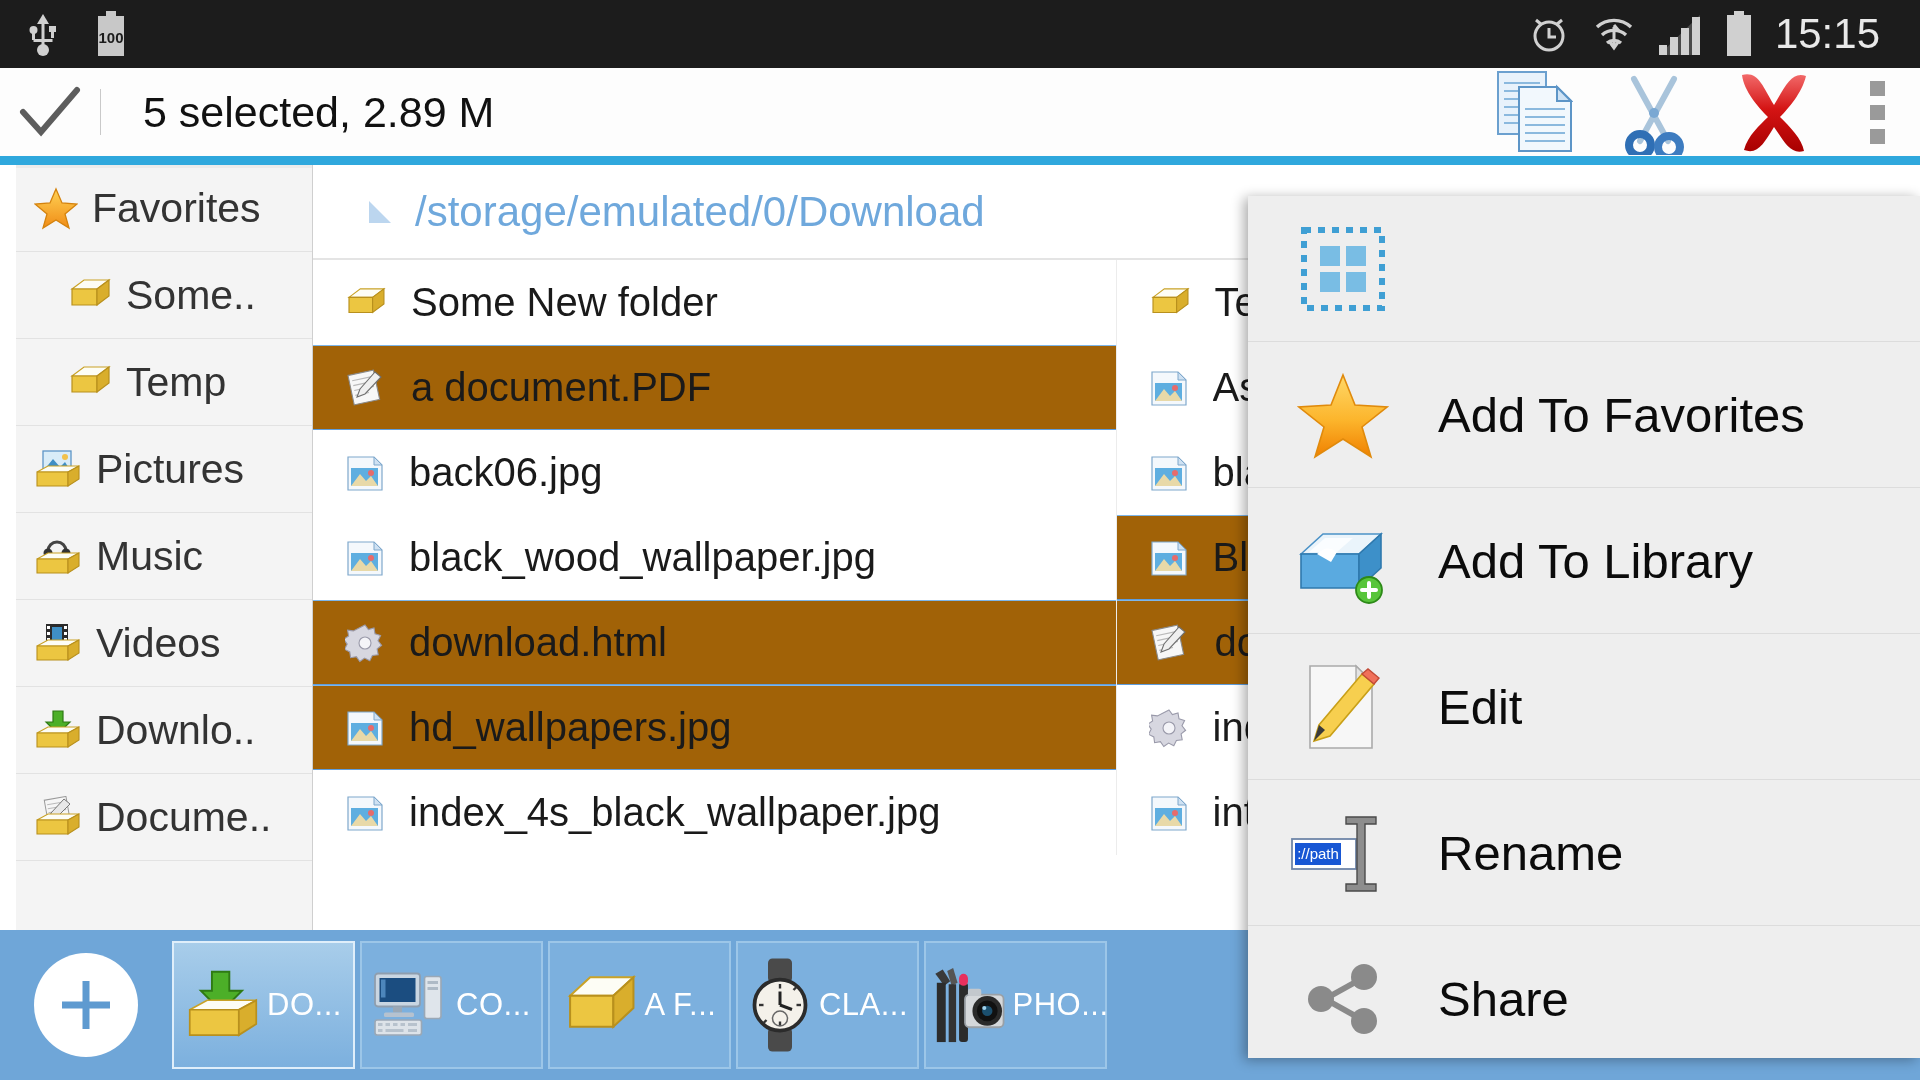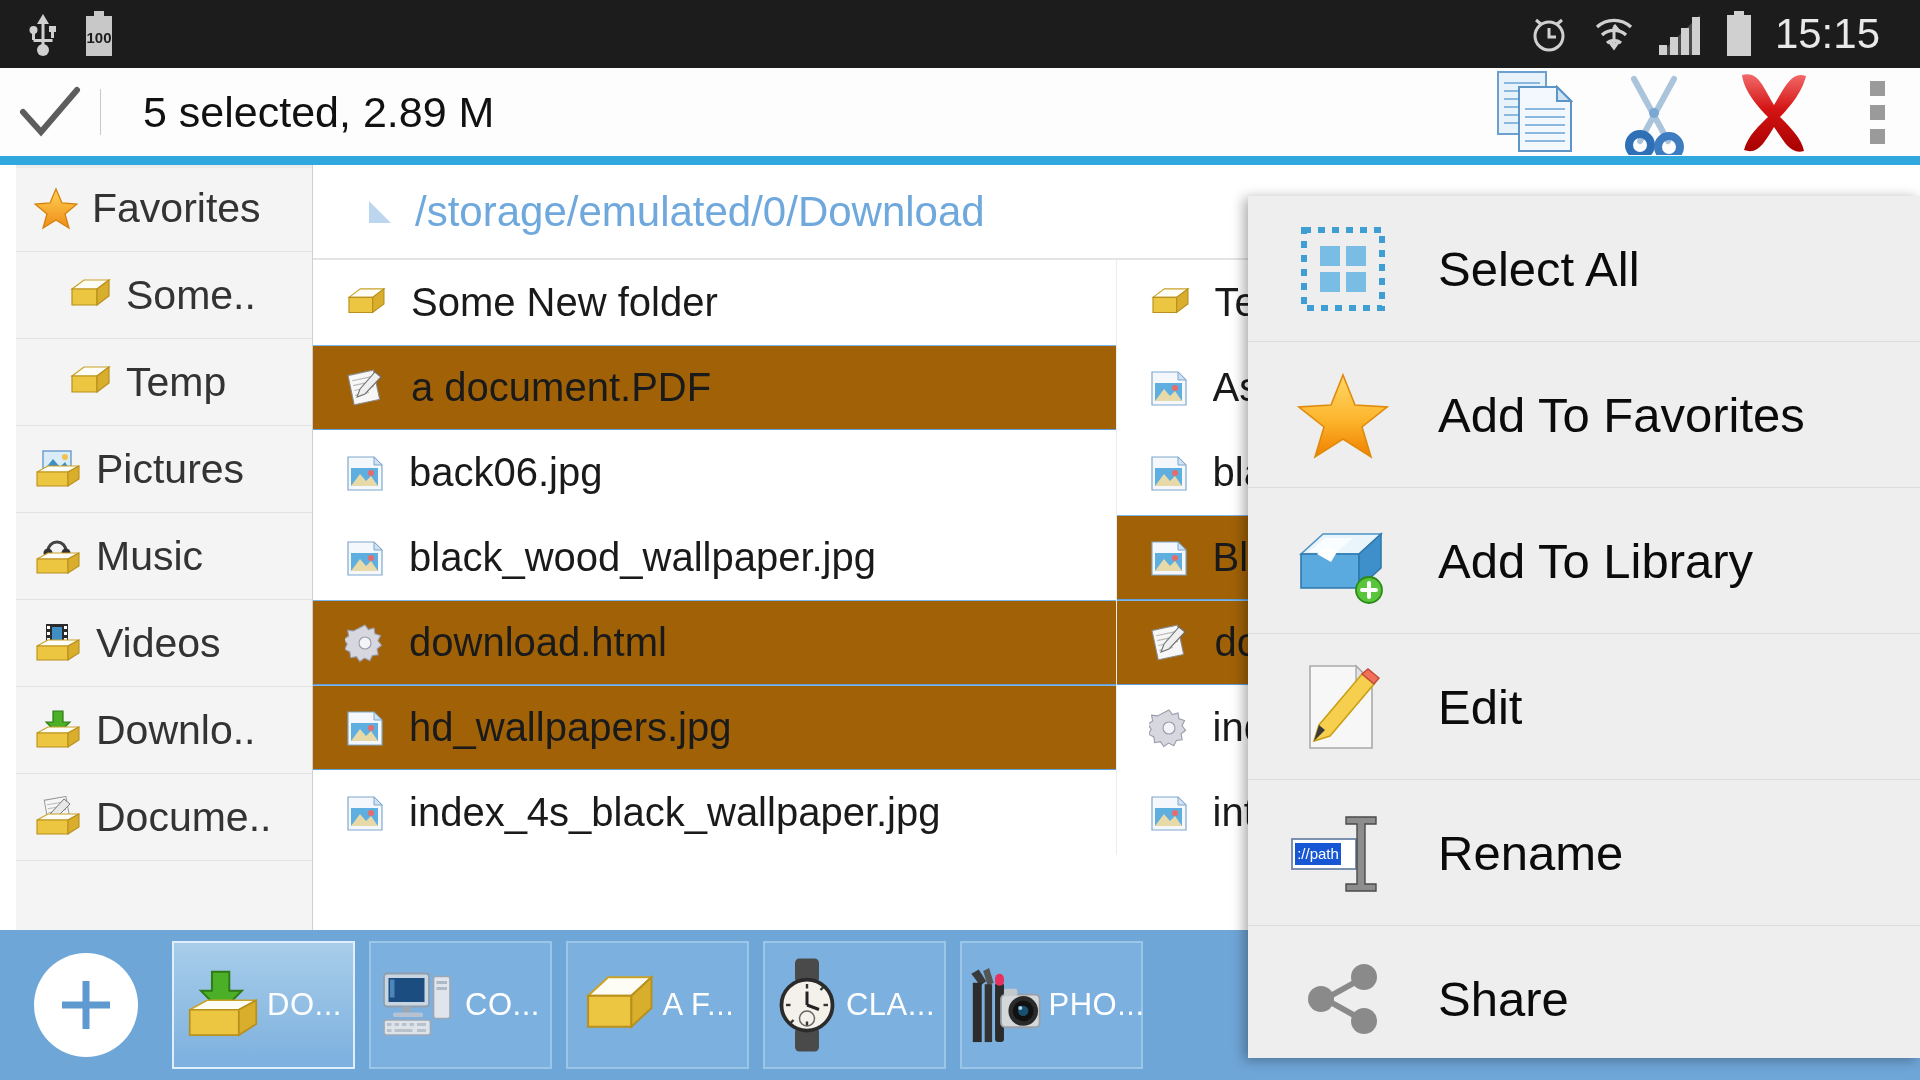--- a/index.html
+++ b/index.html
@@ -2,21 +2,21 @@
 <html><head>
 <meta charset="utf-8">
 <style>
   * { box-sizing: border-box; margin:0; padding:0; }
   html,body{ width:1920px; height:1080px; overflow:hidden; background:#fff;
     font-family:"Liberation Sans", sans-serif; }
 
   
   #statusbar{ position:absolute; left:0; top:0; width:1920px; height:68px;
     background:#1c1c1c; color:#d6d6d6; display:flex; align-items:center; }
-  #sb-left{ display:flex; align-items:center; gap:22px; padding-left:26px; }
+  #sb-left{ display:flex; align-items:center; gap:34px; padding-left:26px; }
   #sb-right{ margin-left:auto; display:flex; align-items:center; gap:20px; padding-right:40px; }
   .sb-clock{ font-size:42px; color:#e9e9e9; letter-spacing:0px; font-weight:400; }
 
   
   #actionbar{ position:absolute; left:0; top:68px; width:1920px; height:88px;
     background:#fdfdfd; display:flex; align-items:center; }
   #ab-check{ width:100px; display:flex; justify-content:center; align-items:center; }
   #ab-divider{ width:1px; height:46px; background:#c9c9c9; }
   #ab-title{ font-size:43px; color:#111; padding-left:42px; white-space:nowrap; }
   #ab-actions{ margin-left:auto; display:flex; align-items:center; }
@@ -57,21 +57,21 @@
   
   #vscroll{ position:absolute; right:6px; top:295px; width:11px; height:485px;
     background:#5a8fd0; border-radius:2px; opacity:.92; }
 
   
   #tabbar{ position:absolute; left:0; top:930px; width:1920px; height:150px;
     background:#6fa6d8; display:flex; align-items:center; }
   #addbtn{ width:172px; display:flex; align-items:center; justify-content:center; }
   #addcircle{ width:104px; height:104px; border-radius:52px; background:#fff;
     display:flex; align-items:center; justify-content:center; }
-  .tab{ width:183px; height:128px; margin-right:14px; background:#7cb0de;
+  .tab{ width:183px; height:128px; margin-right:5px; background:#7cb0de;
     border:2px solid #9cc6e8; display:flex; align-items:center; justify-content:center; }
   .tab.active{ background:linear-gradient(#a8cdea,#7cb0de); border-color:#dfeefa; }
   .tab-label{ font-size:31px; color:#fff; margin-left:6px; letter-spacing:.5px; }
 
   
   #menu{ position:absolute; left:1248px; top:196px; width:672px; height:862px;
     background:#eeeeee; box-shadow:-4px 2px 12px rgba(0,0,0,.33); overflow:hidden; }
   .menu-item{ height:146px; display:flex; align-items:center; border-bottom:1px solid #dcdcdc; }
   .menu-item:last-child{ border-bottom:none; }
   .menu-icon{ width:190px; display:flex; align-items:center; justify-content:center; }
@@ -656,21 +656,20 @@
   <div class="menu-item">
     <span class="menu-icon">
       <svg width="86" height="86" viewBox="0 0 86 86">
         <rect x="4" y="4" width="78" height="78" fill="none" stroke="#3f9fd4" stroke-width="6" stroke-dasharray="7 7"></rect>
         <rect x="20" y="20" width="20" height="20" fill="#79bde4"></rect>
         <rect x="46" y="20" width="20" height="20" fill="#79bde4"></rect>
         <rect x="20" y="46" width="20" height="20" fill="#79bde4"></rect>
         <rect x="46" y="46" width="20" height="20" fill="#79bde4"></rect>
         </svg>
     </span>
-    <span class="menu-label">Select All</span>
   </div>
 
   <div class="menu-item">
     <span class="menu-icon">
       <svg width="92" height="88" viewBox="0 0 92 88">
         <defs>
             <linearGradient id="stg2" x1="0" y1="0" x2="0" y2="1">
           <stop offset="0" stop-color="#ffd868"></stop>
               <stop offset="55%" stop-color="#fcb52c"></stop>
           <stop offset="100%" stop-color="#f08000"></stop>

